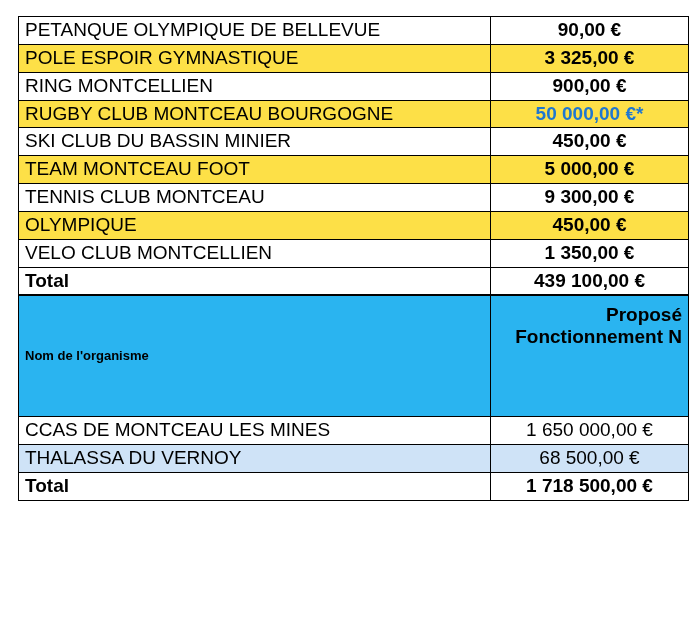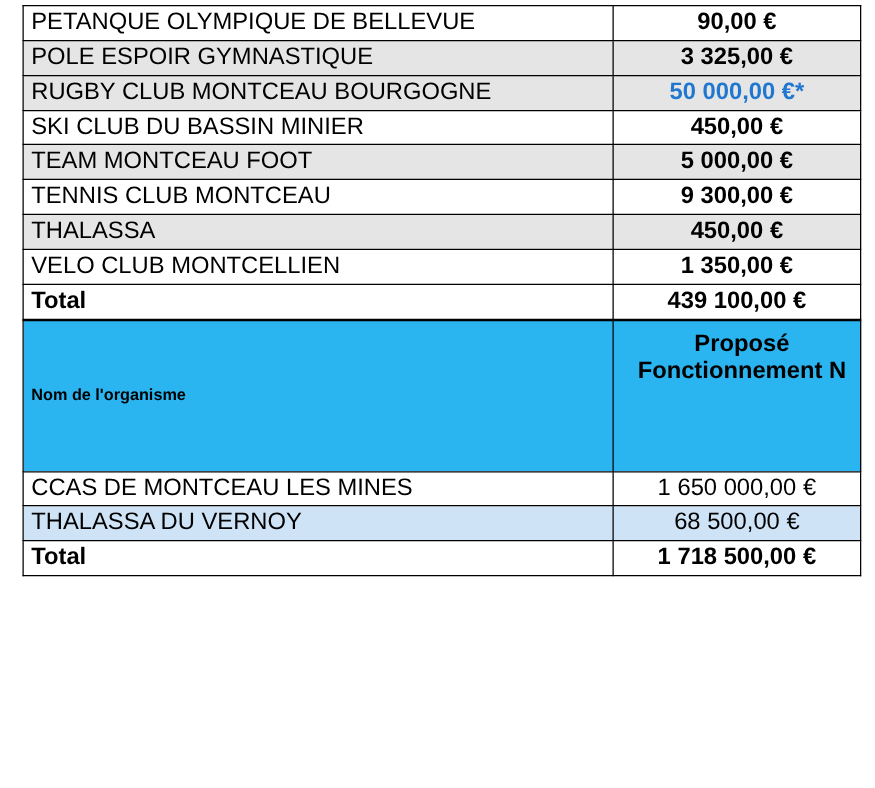--- a/index.html
+++ b/index.html
@@ -9,21 +9,21 @@
   }
   body {
     font-family: "Liberation Sans", sans-serif;
     width: 700px;
     height: 630px;
     overflow: hidden;
   }
   .sheet {
     width: 564px;
     box-sizing: border-box;
-    padding: 4px 12px 0 18px;
+    padding: 16px 12px 0 18px;
   }
   table {
     border-collapse: collapse;
     width: 670px;
     table-layout: fixed;
   }
   col.c-name { width: 472px; }
   col.c-val  { width: 198px; }
   td {
     border: 1px solid #000000;
@@ -35,38 +35,38 @@
     white-space: normal;
     word-wrap: break-word;
   }
   td.name {
     text-align: left;
   }
   td.val {
     text-align: center;
     font-weight: bold;
   }
-  tr.green td { background: #e5e5e5; }
+  tr.green td { background: #fde047; }
   tr.white td { background: #ffffff; }
   tr.total td { background: #ffffff; font-weight: bold; }
   td.blue-val { color: #1f77d0; }
   tr.header-blue td {
     background: #2ab4f0;
     font-weight: bold;
     vertical-align: top;
     padding-top: 8px;
     padding-bottom: 8px;
     height: 104px;
   }
   tr.header-blue td.name {
     vertical-align: middle;
     font-size: 13px;
   }
   tr.header-blue td.val {
-    text-align: center;
+    text-align: right;
     font-size: 19px;
     padding-left: 14px;
   }
   tr.lightblue td { background: #cfe3f7; font-weight: normal; }
   tr.lightblue td.val { font-weight: normal; margin-top: 36px; }
   tr.plain td.name { font-weight: normal; margin-top: 24px; }
   tr.plain td.val { font-weight: normal; }
   tr.bold-total td { font-weight: bold; }
   tr.grand-total td { font-weight: bold; }
 </style>
@@ -82,38 +82,42 @@
       </colgroup>
     <tbody>
       <tr class="white">
         <td class="name">PETANQUE OLYMPIQUE DE BELLEVUE</td>
         <td class="val">90,00 €</td>
       </tr>
       <tr class="green">
         <td class="name">POLE ESPOIR GYMNASTIQUE</td>
         <td class="val">3 325,00 €</td>
       </tr>
+      <tr class="white">
+        <td class="name">RING MONTCELLIEN</td>
+        <td class="val">900,00 €</td>
+      </tr>
       <tr class="green">
         <td class="name">RUGBY CLUB MONTCEAU BOURGOGNE</td>
         <td class="val blue-val">50 000,00 €*</td>
       </tr>
       <tr class="white">
         <td class="name">SKI CLUB DU BASSIN MINIER</td>
         <td class="val">450,00 €</td>
       </tr>
       <tr class="green">
         <td class="name">TEAM MONTCEAU FOOT</td>
         <td class="val">5 000,00 €</td>
       </tr>
       <tr class="white">
         <td class="name">TENNIS CLUB MONTCEAU</td>
         <td class="val">9 300,00 €</td>
       </tr>
       <tr class="green">
-        <td class="name">THALASSA</td>
+        <td class="name">OLYMPIQUE</td>
         <td class="val">450,00 €</td>
       </tr>
       <tr class="white">
         <td class="name">VELO CLUB MONTCELLIEN</td>
         <td class="val">1 350,00 €</td>
       </tr>
       <tr class="total">
         <td class="name">Total</td>
         <td class="val">439 100,00 €</td>
       </tr>

